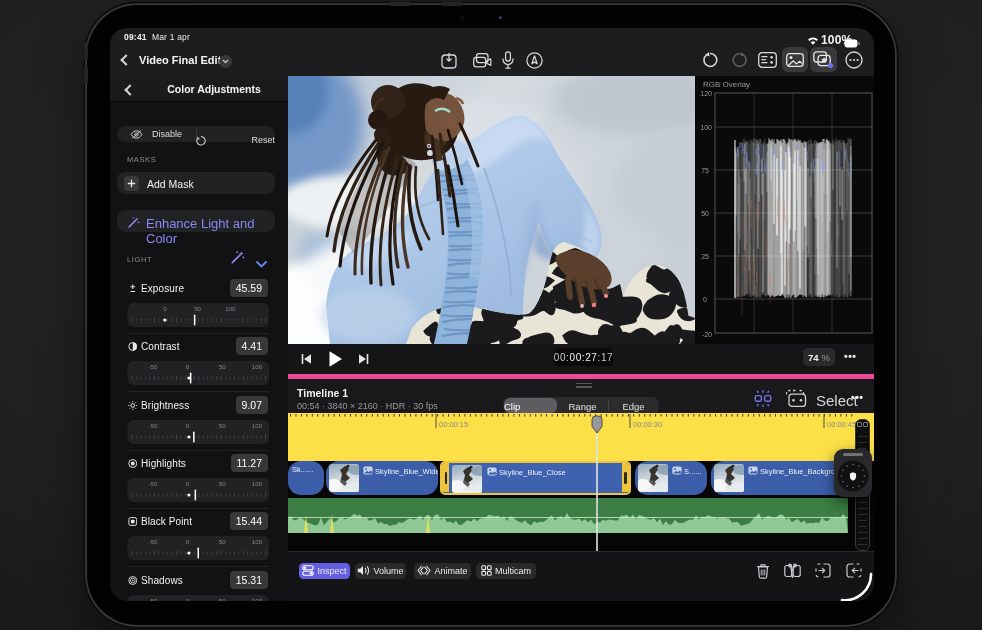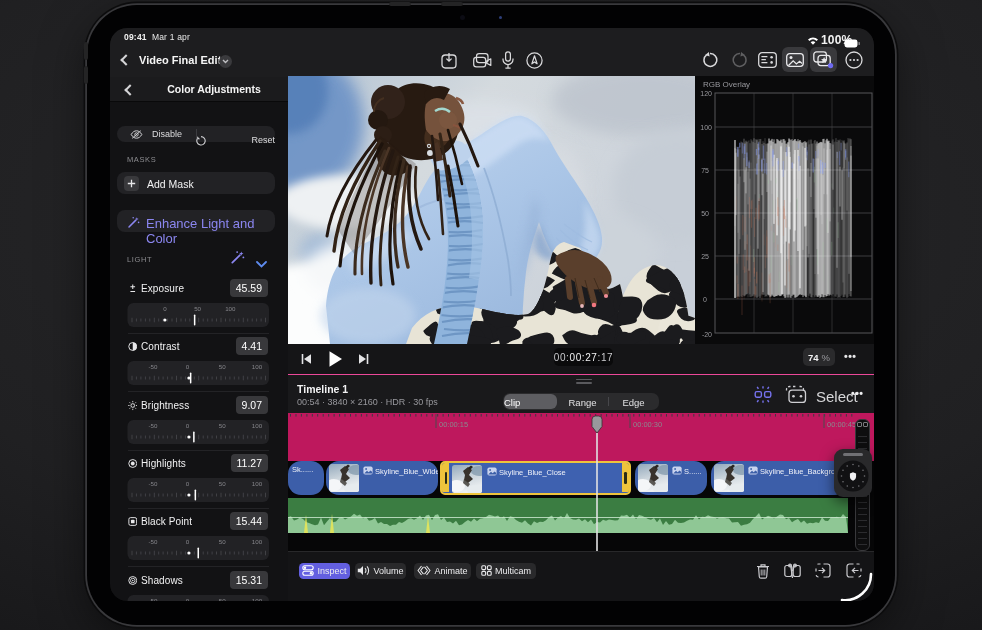--- a/index.html
+++ b/index.html
@@ -23,21 +23,21 @@
 .prow{position:absolute;left:17.5px;width:141px;height:17px;display:flex;align-items:center}
 .picon{width:9.5px;height:10px;display:inline-flex;margin-right:4px;align-items:center}
 .pname{color:#f2f2f3;font-size:10px;letter-spacing:.1px}
 .pval{position:absolute;right:0.5px;top:-1px;background:#38383b;border-radius:4px;color:#fff;font-size:10px;padding:3px 6px 3px 6px;min-width:23px;text-align:center;font-size:10.5px}
 .pslider{position:absolute;left:0}
 .pdiv{position:absolute;left:17.5px;width:141px;height:1px;background:#232326}
 .seglab{font-size:9px;color:#dcdcde}
 
 .transport{position:absolute;left:178px;top:316px;width:586px;height:30px;background:#151517}
 .tlhead{position:absolute;left:178px;top:346px;width:586px;height:39px;background:#19191b}
-.ruler{position:absolute;left:178px;top:385px;width:586px;height:48px;background:#be185d}
+.ruler{position:absolute;left:178px;top:385px;width:586px;height:48px;background:#fde047}
 .tlbody{position:absolute;left:178px;top:433px;width:586px;height:90px;background:#060607}
 .bbar{position:absolute;left:178px;top:523px;width:586px;height:50px;background:#141416;border-top:1px solid #28282a}
 .clip{position:absolute;top:0;height:34px;background:#3c5ea9;border-radius:13px;overflow:hidden}
 .cliplab{position:absolute;top:4px;font-size:7.5px;color:#eef0f8;white-space:nowrap}
 .thumb{position:absolute;left:3px;top:3px;width:30px;height:28px;border-radius:2.5px;overflow:hidden}
 .bbtn{position:absolute;height:16px;background:#29292b;border-radius:4.5px;display:flex;align-items:center;justify-content:center;color:#ececee;font-size:9px;gap:3px;padding:0}
 </style></head><body>
 <div class="page"></div>
 <div class="device"></div>
 <div class="btn-top" style="left:389px;width:22px"></div>
@@ -1078,21 +1078,21 @@
         </svg>
       </div>
     <div class="abs" style="left:266px;top:4px;width:59px;height:18px;background:#0a0a0b;border-radius:5px;color:#f2f2f3;font-size:10px;display:flex;align-items:center;justify-content:center;letter-spacing:.6px"><span style="color:#c9c9cc">00:</span>00:27<span style="color:#c9c9cc">:17</span></div>
     <div class="abs" style="left:515px;top:4px;width:32px;height:18px;background:#2a2a2c;border-radius:5px;color:#f2f2f3;font-size:9.5px;display:flex;align-items:center;justify-content:center;gap:3px">
         <b>74</b>
         <span style="color:#98989d">%</span>
       </div>
     <div class="abs" style="left:556px;top:5.5px;color:#e8e8ea;font-weight:bold;font-size:10.5px;letter-spacing:0.5px">•••</div>
   </div>
 
-  <div class="tlhead" style="border-top:1px solid #ec4899">
+  <div class="tlhead" style="border-top:5px solid #ec4899">
     <div class="abs" style="left:288px;top:3.5px;width:16px;height:1.6px;background:#5a5a5e;border-radius:1px"></div>
     <div class="abs" style="left:288px;top:7px;width:16px;height:1.6px;background:#5a5a5e;border-radius:1px"></div>
     <div class="abs" style="left:9px;top:8px;color:#f2f2f3;font-weight:bold;font-size:10.5px">Timeline 1</div>
     <div class="abs" style="left:9px;top:22px;color:#98989d;font-size:9px">00:54 · 3840 × 2160 · HDR · 30 fps</div>
     <div class="abs" style="left:215px;top:18px;width:156px;height:17px;background:#2b2b2d;border-radius:7px"></div>
     <div class="abs" style="left:216px;top:19px;width:53px;height:15px;background:#5d5d61;border-radius:6px"></div>
     <div class="abs" style="left:216px;top:21.5px;width:43px;text-align:left;color:#fff;font-size:9.5px">Clip</div>
     <div class="abs" style="left:269px;top:21.5px;width:51px;text-align:center;color:#e2e2e4;font-size:9.5px">Range</div>
     <div class="abs" style="left:320px;top:22px;width:1px;height:9px;background:#47474b"></div>
     <div class="abs" style="left:320px;top:21.5px;width:51px;text-align:center;color:#e2e2e4;font-size:9.5px">Edge</div>

